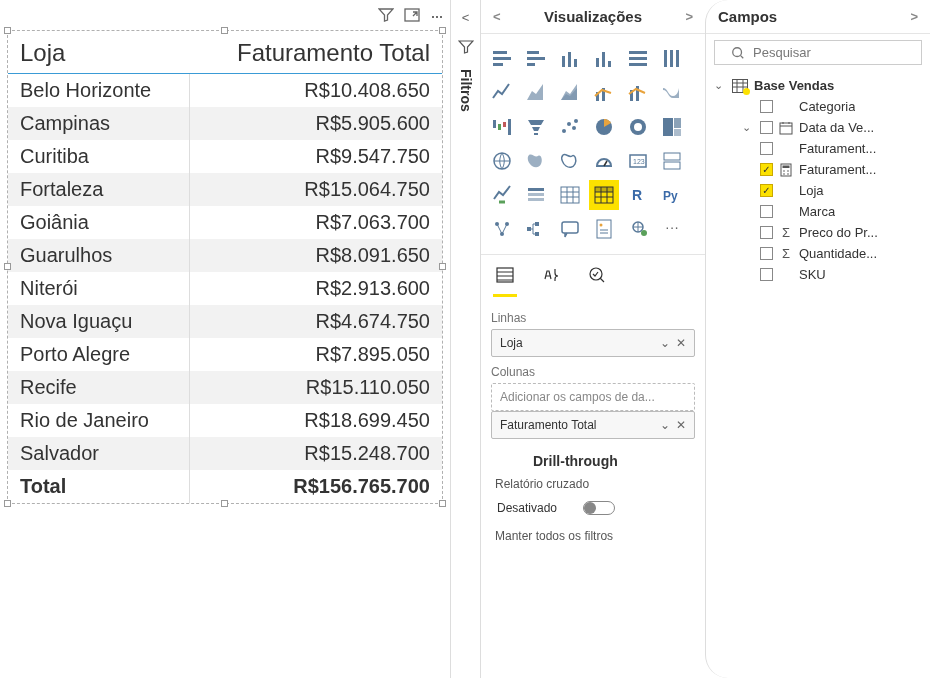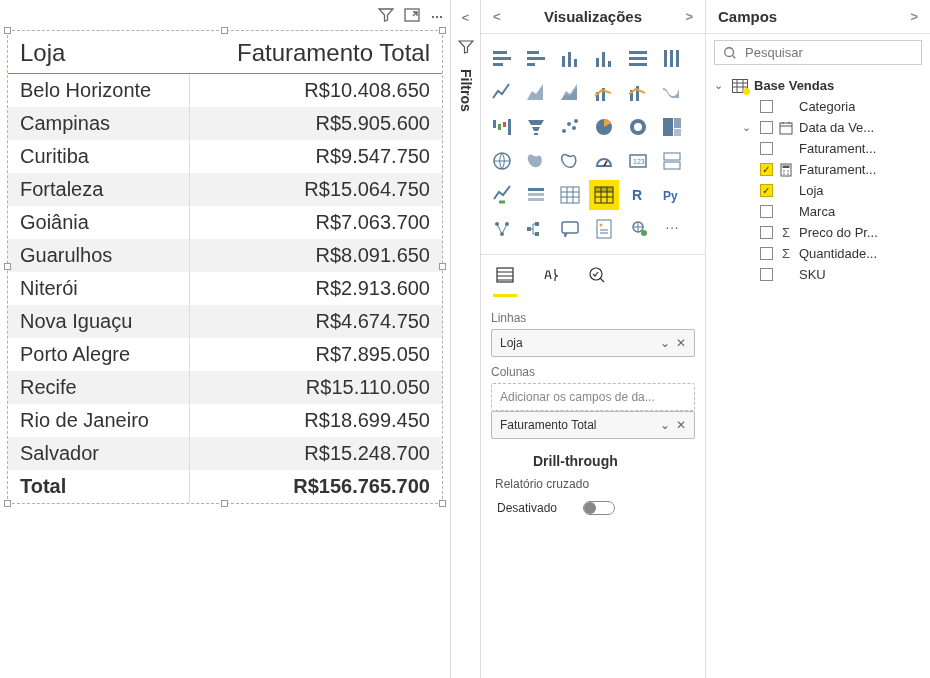--- a/index.html
+++ b/index.html
@@ -21,21 +21,21 @@
 .h-tl{top:-4px;left:-4px}.h-tr{top:-4px;right:-4px}.h-bl{bottom:-4px;left:-4px}.h-br{bottom:-4px;right:-4px}
 .h-tc{top:-4px;left:50%;margin-left:-4px}.h-bc{bottom:-4px;left:50%;margin-left:-4px}
 .h-lc{top:50%;left:-4px;margin-top:-4px}.h-rc{top:50%;right:-4px;margin-top:-4px}
 
 .filters-collapsed { width: 30px; border-left: 1px solid #ddd; display: flex; flex-direction: column; align-items: center; padding-top: 10px; gap: 14px; }
 .filters-collapsed .chev { font-size: 13px; color: #666; }
 .filters-label { writing-mode: vertical-rl; font-size: 14px; color: #333; font-weight: 600; }
 
 .panel { border-left: 1px solid #ddd; display: flex; flex-direction: column; }
 .vis-panel { width: 225px; }
-.fields-panel { width: 225px; }
+.fields-panel { width: 225px; border-radius: 23px; }
 .panel-header { display: flex; align-items: center; justify-content: space-between; padding: 8px 12px; font-size: 15px; font-weight: 600; border-bottom: 1px solid #e5e5e5; }
 .panel-header .chev { color: #888; font-size: 13px; }
 
 .viz-gallery { padding: 10px 6px; display: grid; grid-template-columns: repeat(6, 30px); gap: 4px; }
 .viz-icon { width: 30px; height: 30px; display: flex; align-items: center; justify-content: center; border: 1px solid transparent; cursor: pointer; }
 .viz-icon.selected { background: #fce100; }
 .viz-icon svg { width: 22px; height: 22px; }
 
 .section-tabs { display: flex; gap: 22px; padding: 4px 12px 0; border-top: 1px solid #e5e5e5; }
 .section-tab { padding: 6px 2px; cursor: pointer; }
@@ -45,21 +45,21 @@
 .wells { padding: 6px 10px; overflow-y: auto; font-size: 12px; }
 .well-label { color: #737373; margin: 8px 0 4px; font-size: 12px; }
 .well-box { border: 1px dashed #bbb; border-radius: 2px; padding: 5px 8px; font-size: 12px; display: flex; align-items: center; justify-content: space-between; min-height: 28px; }
 .well-box.filled { border-style: solid; background: #f7f7f7; }
 .well-box .wx { display: flex; gap: 6px; color: #666; }
 .drill-title { font-size: 14px; font-weight: 600; margin: 14px 0 8px 4px; padding-left: 38px; }
 .toggle-row { display: flex; align-items: center; gap: 26px; padding: 4px 6px; font-size: 12px; }
 .toggle { width: 32px; height: 14px; border: 1px solid #888; border-radius: 8px; position: relative; }
 .toggle::after { content:""; position:absolute; width:12px; height:12px; border-radius:50%; background:#888; top:0; left:0; }
 
-.search-box { margin: 6px 8px; border: 1px solid #ccc; display: flex; align-items: center; padding: 4px 8px; gap: 8px; color: #777; font-size: 13px; }
+.search-box { margin: 6px 8px; border: 1px solid #ccc; display: flex; align-items: center; padding: 4px 16px; gap: 8px; color: #777; font-size: 13px; }
 .search-box svg { width: 14px; height: 14px; }
 .field-tree { padding: 4px 8px; font-size: 13px; }
 .tree-row { display: flex; align-items: center; gap: 6px; padding: 3px 0; cursor: pointer; white-space: nowrap; overflow: hidden; }
 .tree-row .exp { width: 12px; color: #666; font-size: 11px; }
 .tree-row .cb { width: 13px; height: 13px; border: 1px solid #888; flex-shrink: 0; display: flex; align-items: center; justify-content: center; font-size: 11px; }
 .tree-row .cb.checked { background: #fce100; border-color: #caa800; }
 .tree-row .cb.checked::after { content: "✓"; color: #333; font-size: 10px; }
 .tree-row .ico { width: 14px; display: flex; justify-content: center; color: #555; }
 .tree-row .lbl { overflow: hidden; text-overflow: ellipsis; }
 .tbl-badge { position: relative; width: 16px; height: 14px; }
@@ -442,20 +442,21 @@
           <span>⌄</span>
           <span>✕</span>
         </span>
     </div>
     <div class="drill-title">Drill-through</div>
     <div style="font-size:12px;color:#555;margin:0 0 6px 4px">Relatório cruzado</div>
     <div class="toggle-row">
       <span>Desativado</span>
       <div class="toggle"></div>
     </div>
+    <div style="font-size:12px;color:#555;margin:10px 0 0 4px">Manter todos os filtros</div>
   </div>
 </div>
 
 <div class="panel fields-panel">
   <div class="panel-header">
     <span>Campos</span>
     <span class="chev">&gt;</span>
   </div>
   <div class="search-box">
     <svg viewBox="0 0 16 16" fill="none" stroke="#777" stroke-width="1.5">

